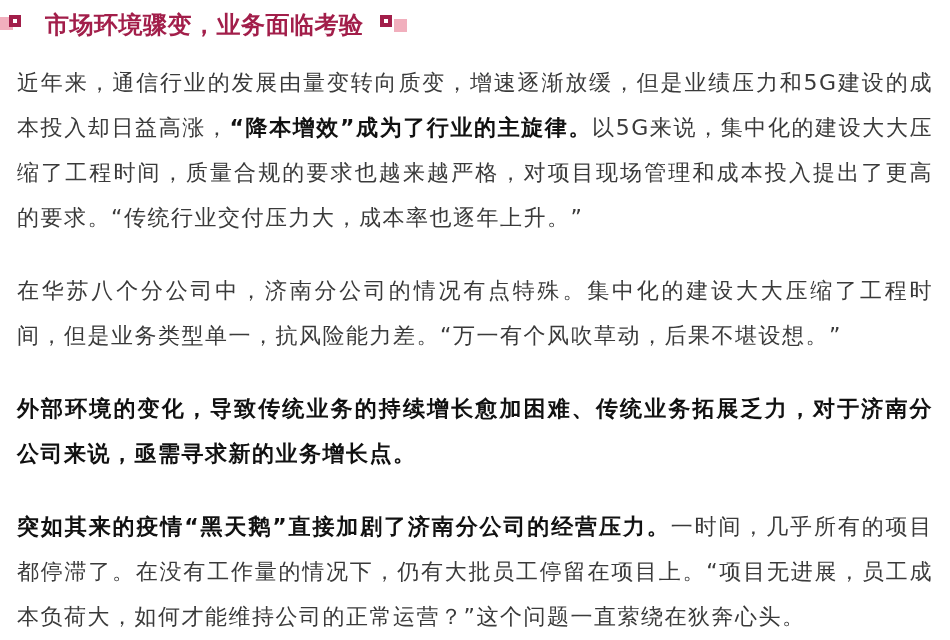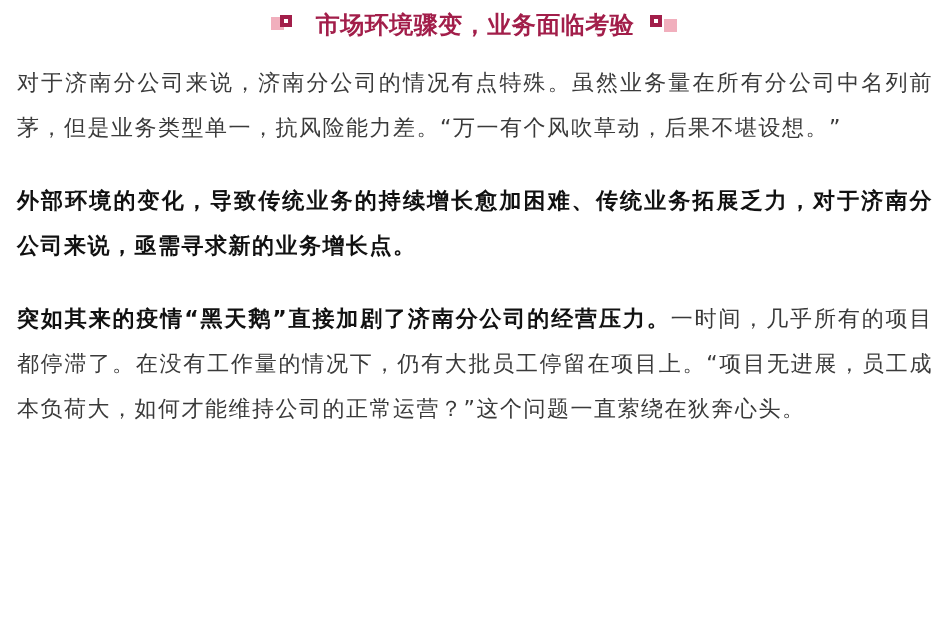--- a/index.html
+++ b/index.html
@@ -18,21 +18,20 @@
     width: 950px;
     height: 640px;
     background: var(--background);
     font-family: "DejaVu Sans", sans-serif;
     overflow: hidden;
   }
   
   .title-row {
     display: flex;
     align-items: center;
-    justify-content: center;
     gap: 13px;
     padding-top: 9px;
     height: 41px;
   }
   .title-text {
     margin: 0;
     font-size: 24px;
     font-weight: 700;
     letter-spacing: 0.5px;
     color: var(--accent);
@@ -92,16 +91,17 @@
     <span class="sq-outline"></span>
   </span>
   <h1 class="title-text">市场环境骤变，业务面临考验</h1>
   <span class="ornament right">
     <span class="sq-outline"></span>
     <span class="sq-fill"></span>
   </span>
 </header>
 
 <main class="article">
-    <p><span>对于济南分公司来说，济南分公司的情况有点特殊。虽然业务量在所有分公司中名列前茅，但是业务类型单一，抗风险能力差。“万一有个风吹草动，后果不堪设想。”</span></p>
+    <p><span>近年来，通信行业的发展由量变转向质变，增速逐渐放缓，但是业绩压力和5G建设的成本投入却日益高涨，</span><span class="bold">“降本增效”成为了行业的主旋律。</span><span>以5G来说，集中化的建设大大压缩了工程时间，质量合规的要求也越来越严格，对项目现场管理和成本投入提出了更高的要求。“传统行业交付压力大，成本率也逐年上升。”</span></p>
+    <p><span>在华苏八个分公司中，济南分公司的情况有点特殊。集中化的建设大大压缩了工程时间，但是业务类型单一，抗风险能力差。“万一有个风吹草动，后果不堪设想。”</span></p>
     <p><span class="bold">外部环境的变化，导致传统业务的持续增长愈加困难、传统业务拓展乏力，对于济南分公司来说，亟需寻求新的业务增长点。</span></p>
     <p><span class="bold">突如其来的疫情“黑天鹅”直接加剧了济南分公司的经营压力。</span><span>一时间，几乎所有的项目都停滞了。在没有工作量的情况下，仍有大批员工停留在项目上。“项目无进展，员工成本负荷大，如何才能维持公司的正常运营？”这个问题一直萦绕在狄奔心头。</span></p>
   </main>
 
 </body></html>

